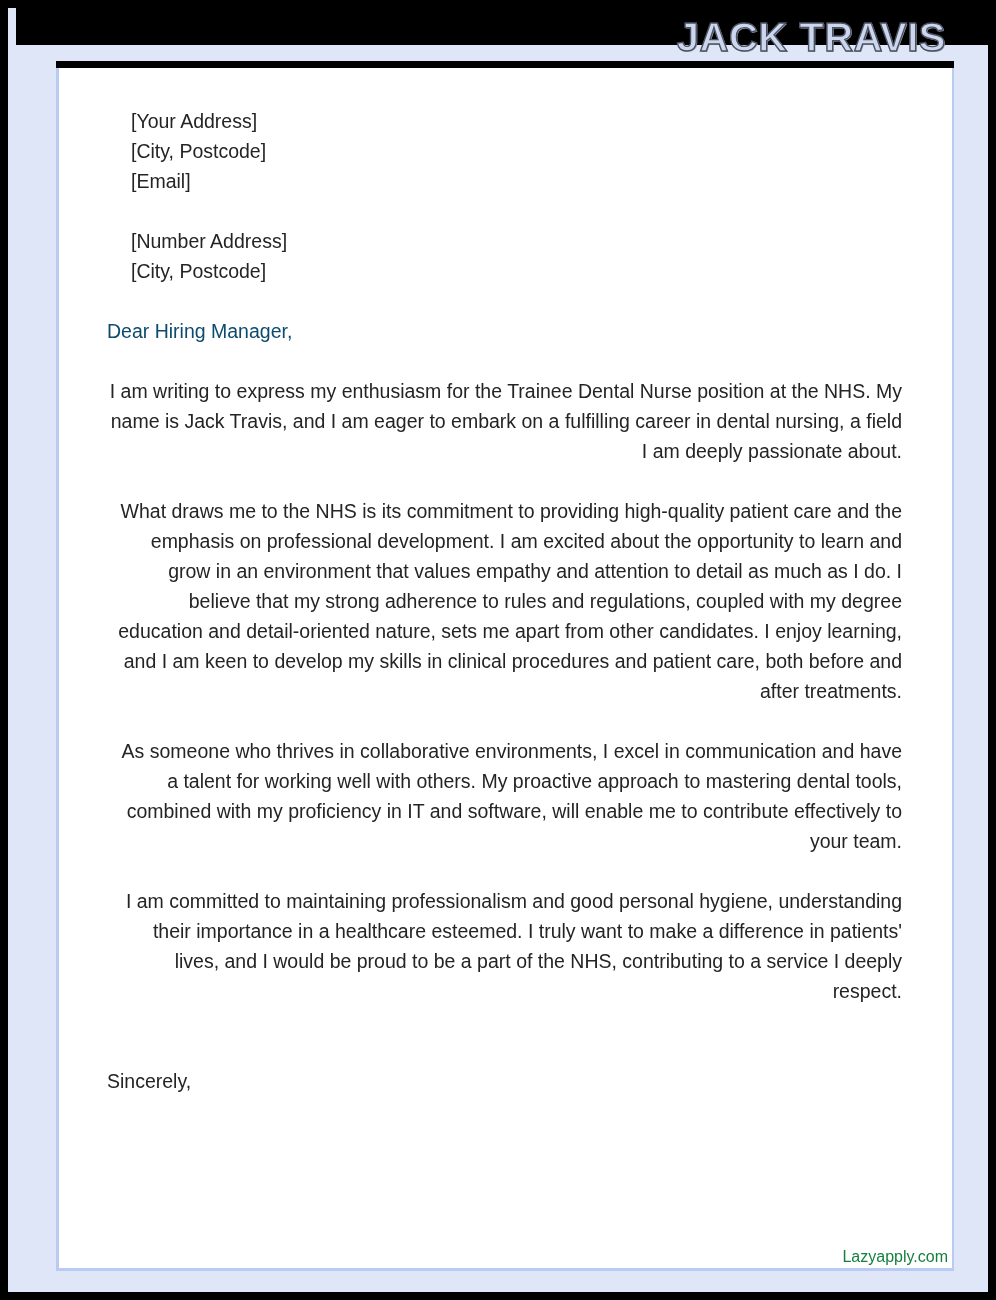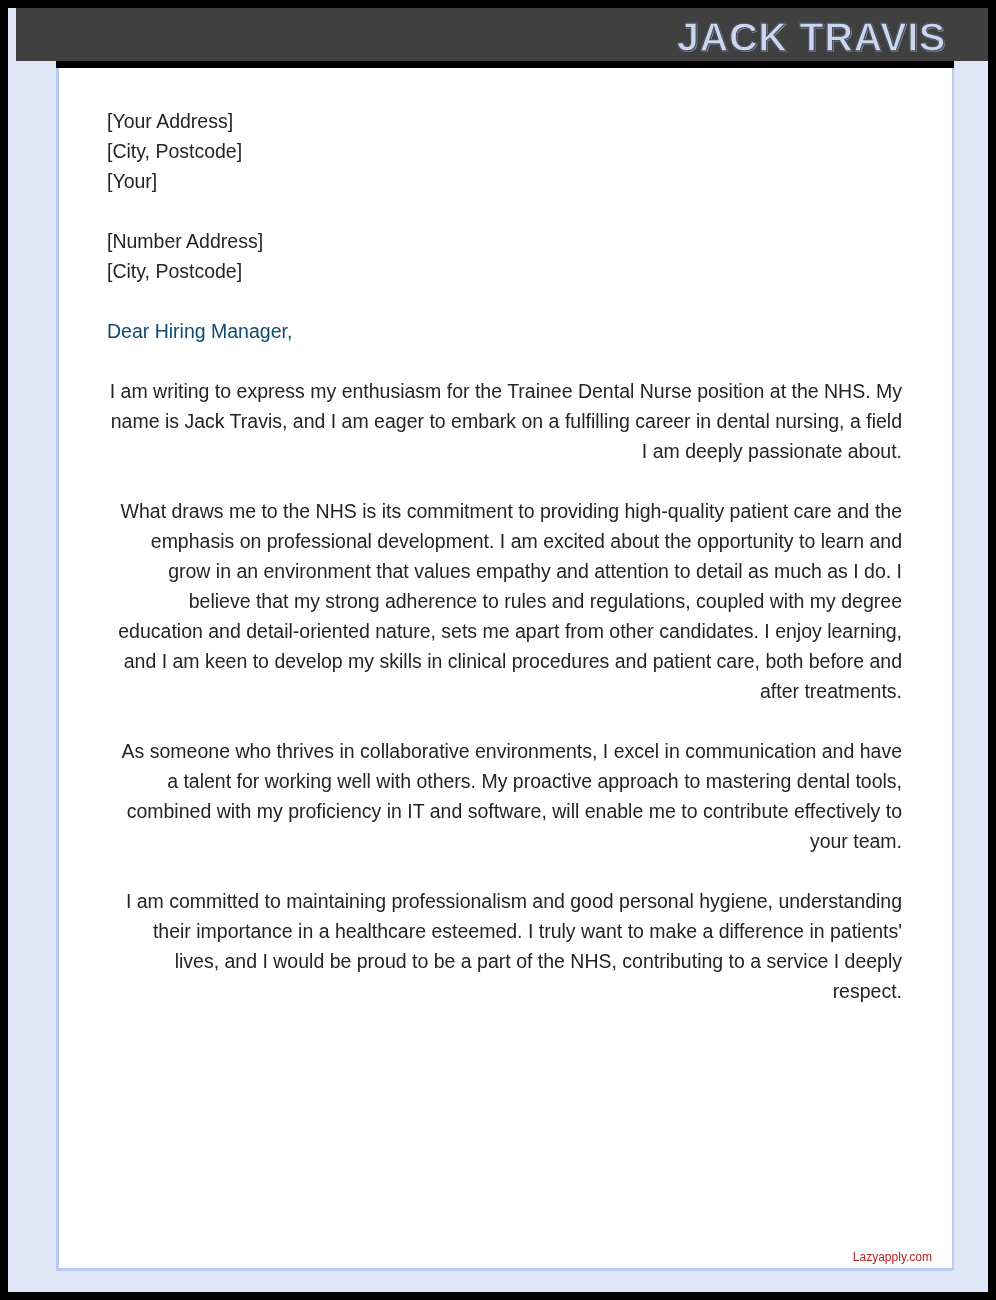--- a/index.html
+++ b/index.html
@@ -24,22 +24,22 @@
     background: #dfe6f8;
     overflow: hidden;
   }
 
   
   .header-band {
     position: absolute;
     left: 8px;
     top: 0px;
     width: 980px;
-    height: 53px;
-    background: #404040;
+    height: 37px;
+    background: #000000;
   }
   .header-name {
     position: absolute;
     right: 50px;
     top: 7px;
     font-family: "Liberation Sans", sans-serif;
     font-size: 40px;
     font-weight: 700;
     letter-spacing: 0.5px;
     line-height: 44px;
@@ -85,20 +85,21 @@
   .addr-block,
   .recipient-block {
     margin: 0 0 0 0;
   }
   .line {
     font-family: "Liberation Sans", sans-serif;
     font-size: 19.5px;
     line-height: 30px;
     color: #242424;
     white-space: nowrap;
+    margin-left: 24px;
   }
   .spacer {
     height: 30px;
   }
   .salutation {
     font-family: "Liberation Sans", sans-serif;
     font-size: 19.5px;
     line-height: 30px;
     color: #0c4a6e;
   }
@@ -113,47 +114,47 @@
   .closing {
     font-family: "Liberation Sans", sans-serif;
     font-size: 19.5px;
     line-height: 30px;
     color: #242424;
   }
 
   
   .watermark {
     position: absolute;
-    right: 20px;
+    right: 4px;
     bottom: 3px;
     font-family: "Liberation Sans", sans-serif;
-    font-size: 12px;
+    font-size: 16px;
     line-height: 16px;
-    color: #b91c1c;
+    color: #15803d;
     white-space: nowrap;
   }
 </style>
 </head>
 <body>
 
 <div class="doc-frame">
 
   <div class="header-band">
     <div class="header-name">JACK TRAVIS</div>
   </div>
 
   <div class="top-rule"></div>
 
   <div class="page-sheet">
     <div class="page-body">
 
       <div class="addr-block">
         <div class="line">[Your Address]</div>
         <div class="line">[City, Postcode]</div>
-        <div class="line">[Your]</div>
+        <div class="line">[Email]</div>
       </div>
 
       <div class="spacer"></div>
 
       <div class="recipient-block">
         <div class="line">[Number Address]</div>
         <div class="line">[City, Postcode]</div>
       </div>
 
       <div class="spacer"></div>
@@ -174,19 +175,20 @@
 
       <div class="spacer"></div>
 
       <p class="para">I am committed to maintaining professionalism and good personal hygiene, understanding their importance in a healthcare esteemed. I truly want to make a difference in patients' lives, and I would be proud to be a part of the NHS, contributing to a service I deeply respect.</p>
 
       <div class="spacer"></div>
 
 
       <div class="spacer"></div>
 
+      <div class="closing">Sincerely,</div>
 
     </div>
 
     <div class="watermark">Lazyapply.com</div>
   </div>
 
 </div>
 
 </body></html>

